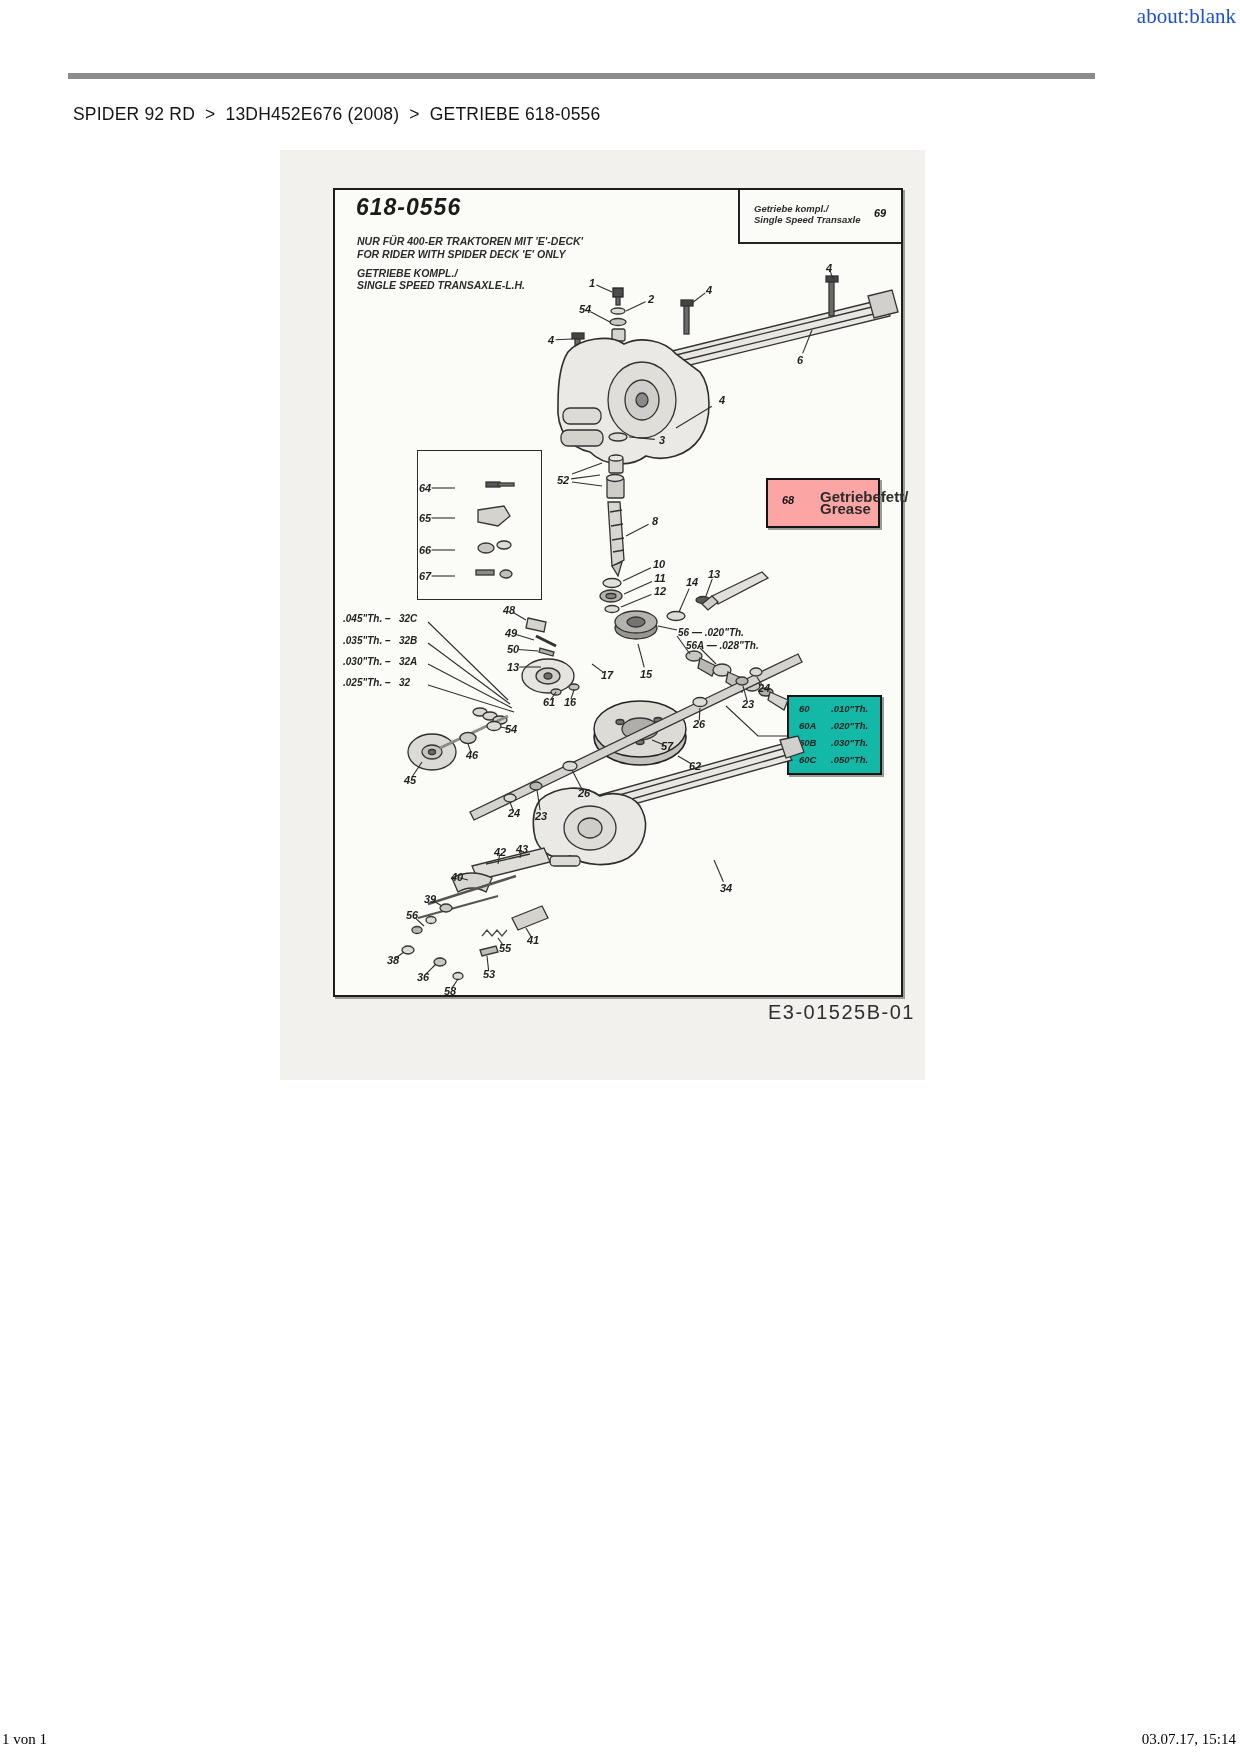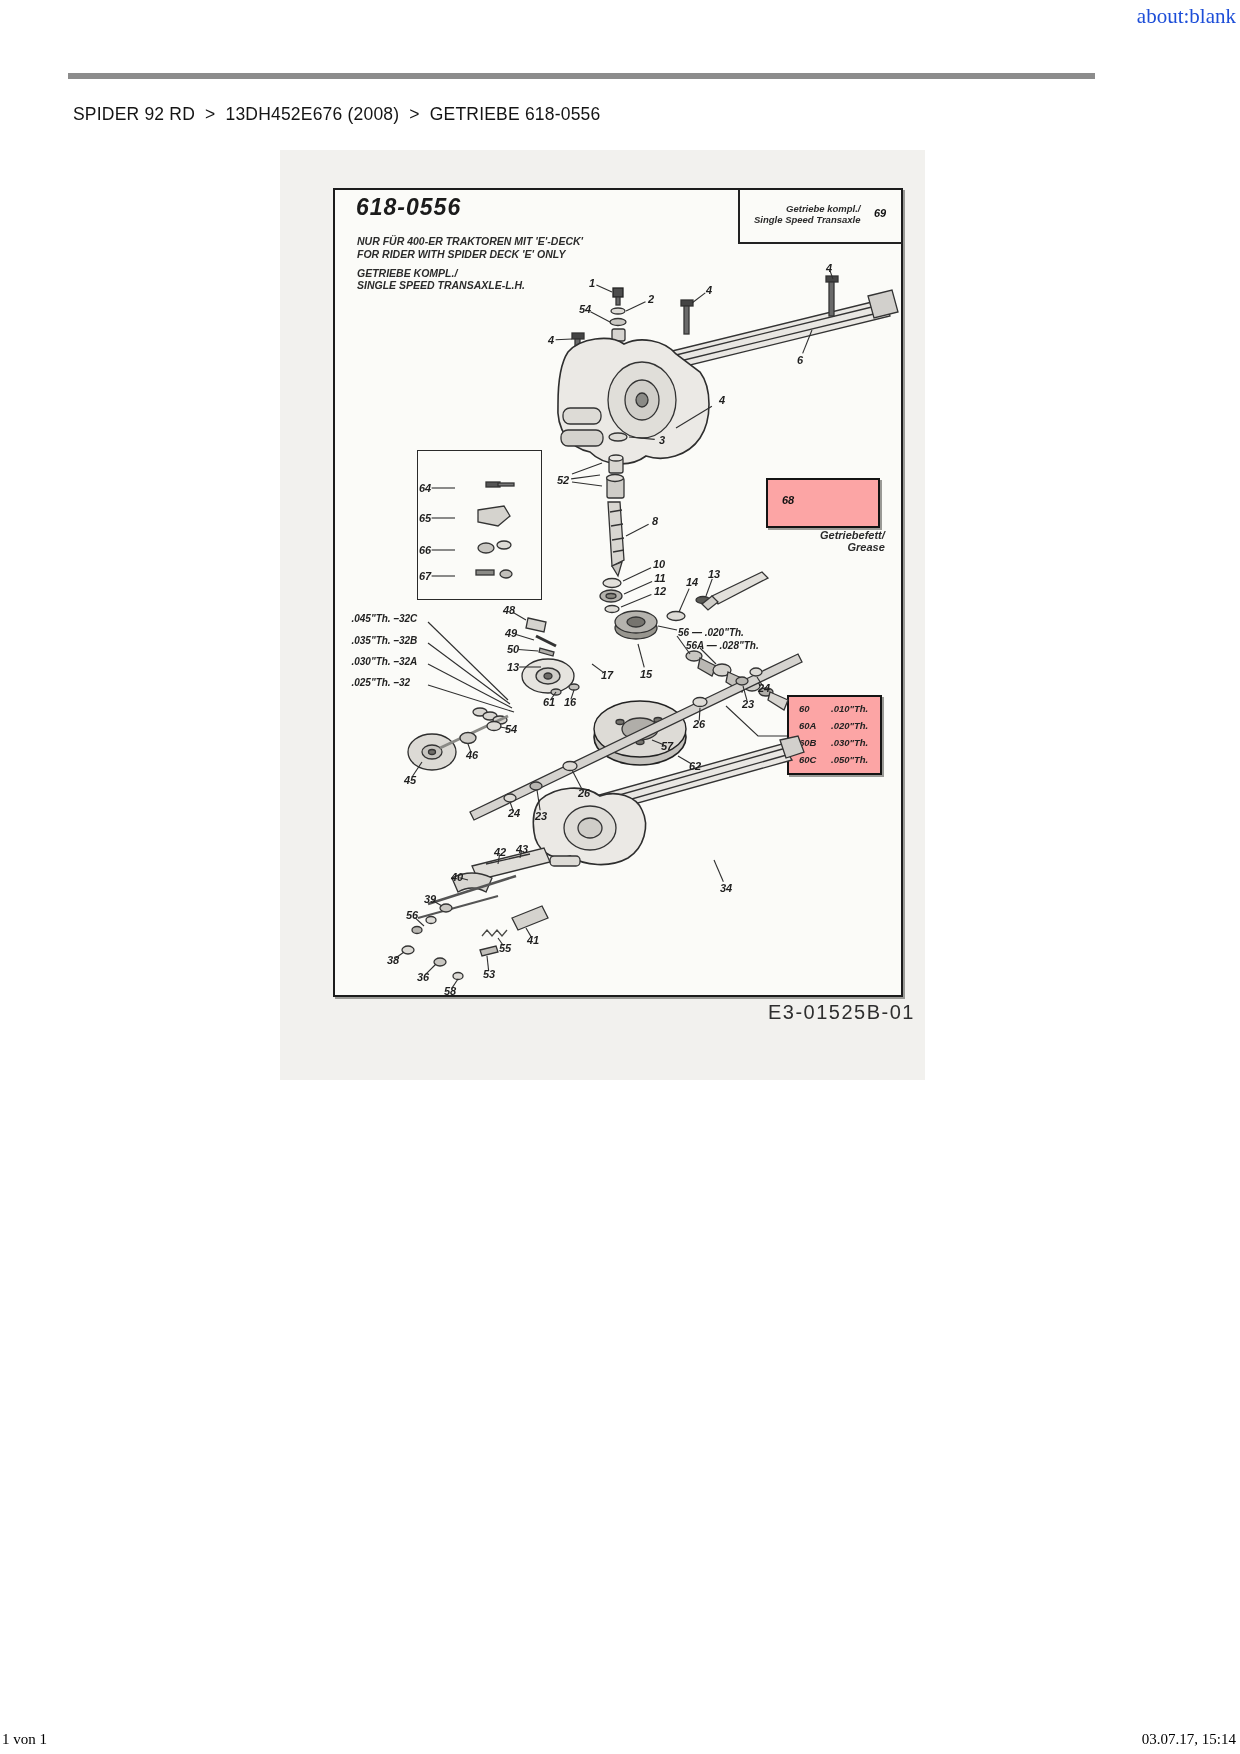--- a/index.html
+++ b/index.html
@@ -8,40 +8,40 @@
 
   .hdr-right{position:absolute;top:4px;right:4px;
     font-family:"Liberation Serif",serif;font-size:21px;color:#1d4ed8;}
   .rule{position:absolute;left:68px;top:73px;width:1027px;height:6px;background:#8c8c8c;}
   .breadcrumb{position:absolute;left:73px;top:104px;font-size:17.5px;color:#141414;letter-spacing:.2px;}
   .breadcrumb .sep{margin:0 10px;}
   .ftr{position:absolute;bottom:6px;font-family:"Liberation Serif",serif;font-size:15px;color:#000;}
   .ftr-left{left:2px;} .ftr-right{right:4px;}
 
   
-  .scan{position:absolute;left:280px;top:150px;width:645px;height:930px;background:#f2f1ee;text-align:right;}
+  .scan{position:absolute;left:280px;top:150px;width:645px;height:930px;background:#f2f1ee;}
   .frame{position:absolute;left:53px;top:38px;width:566px;height:805px;
          border:2px solid #1c1c1c;background:#fbfbf8;box-shadow:2px 2px 0 #9a9a96;}
   .scan svg{position:absolute;left:0;top:0;}
 
   .dg-title{position:absolute;left:76px;top:44px;font-size:23px;font-weight:bold;font-style:italic;
             color:#1b1b1b;letter-spacing:1px;}
   .dg-sub{position:absolute;left:77px;font-size:10.5px;font-style:italic;font-weight:600;color:#2b2b2b;white-space:nowrap;}
   .corner-box{position:absolute;left:458px;top:40px;width:163px;height:52px;
               border-left:2px solid #222;border-bottom:2px solid #222;}
   .corner-box .lines{position:absolute;left:14px;top:13px;font-size:9.5px;font-style:italic;
                      font-weight:600;color:#2b2b2b;line-height:11px;white-space:nowrap;}
   .corner-box .num{position:absolute;left:134px;top:17px;font-size:11px;font-style:italic;font-weight:600;}
   .grease-box{position:absolute;left:486px;top:328px;width:110px;height:46px;border:2px solid #141414;
               background:#fca5a5;box-shadow:2px 2px 0 #9a9a96;}
   .grease-box .num{position:absolute;left:14px;top:14px;font-size:11px;font-style:italic;font-weight:700;}
-  .grease-box .lines{position:absolute;left:52px;top:11px;font-size:11px;font-style:italic;font-weight:600;
-                     line-height:12px;color:#2b2b2b;white-space:nowrap;margin-top:38px;}
+  .grease-box .lines{position:absolute;left:52px;top:11px;font-size:15px;font-weight:600;
+                     line-height:12px;color:#2b2b2b;white-space:nowrap;}
   .shim-box{position:absolute;left:507px;top:545px;width:91px;height:76px;border:2px solid #141414;
-            background:#fca5a5;box-shadow:2px 2px 0 #9a9a96;}
+            background:#14b8a6;box-shadow:2px 2px 0 #9a9a96;}
   .shim-row{position:absolute;left:0;width:100%;height:16px;font-size:9.5px;font-style:italic;
             font-weight:600;color:#222;}
   .shim-row .c1{position:absolute;left:10px;} .shim-row .c2{position:absolute;left:42px;}
   .sub-box{position:absolute;left:137px;top:300px;width:123px;height:148px;border:1.5px solid #2a2a2a;}
   .washer-row{position:absolute;font-size:10px;font-style:italic;font-weight:700;color:#222;white-space:nowrap;}
   .washer-row .th{display:inline-block;width:56px;}
   .w56{position:absolute;font-size:10px;font-style:italic;font-weight:700;color:#222;white-space:nowrap;}
   .dwg-num{position:absolute;left:472px;top:851px;font-size:20px;color:#2e2e2e;letter-spacing:1.5px;margin-left:16px;}
 </style>
 </head>

